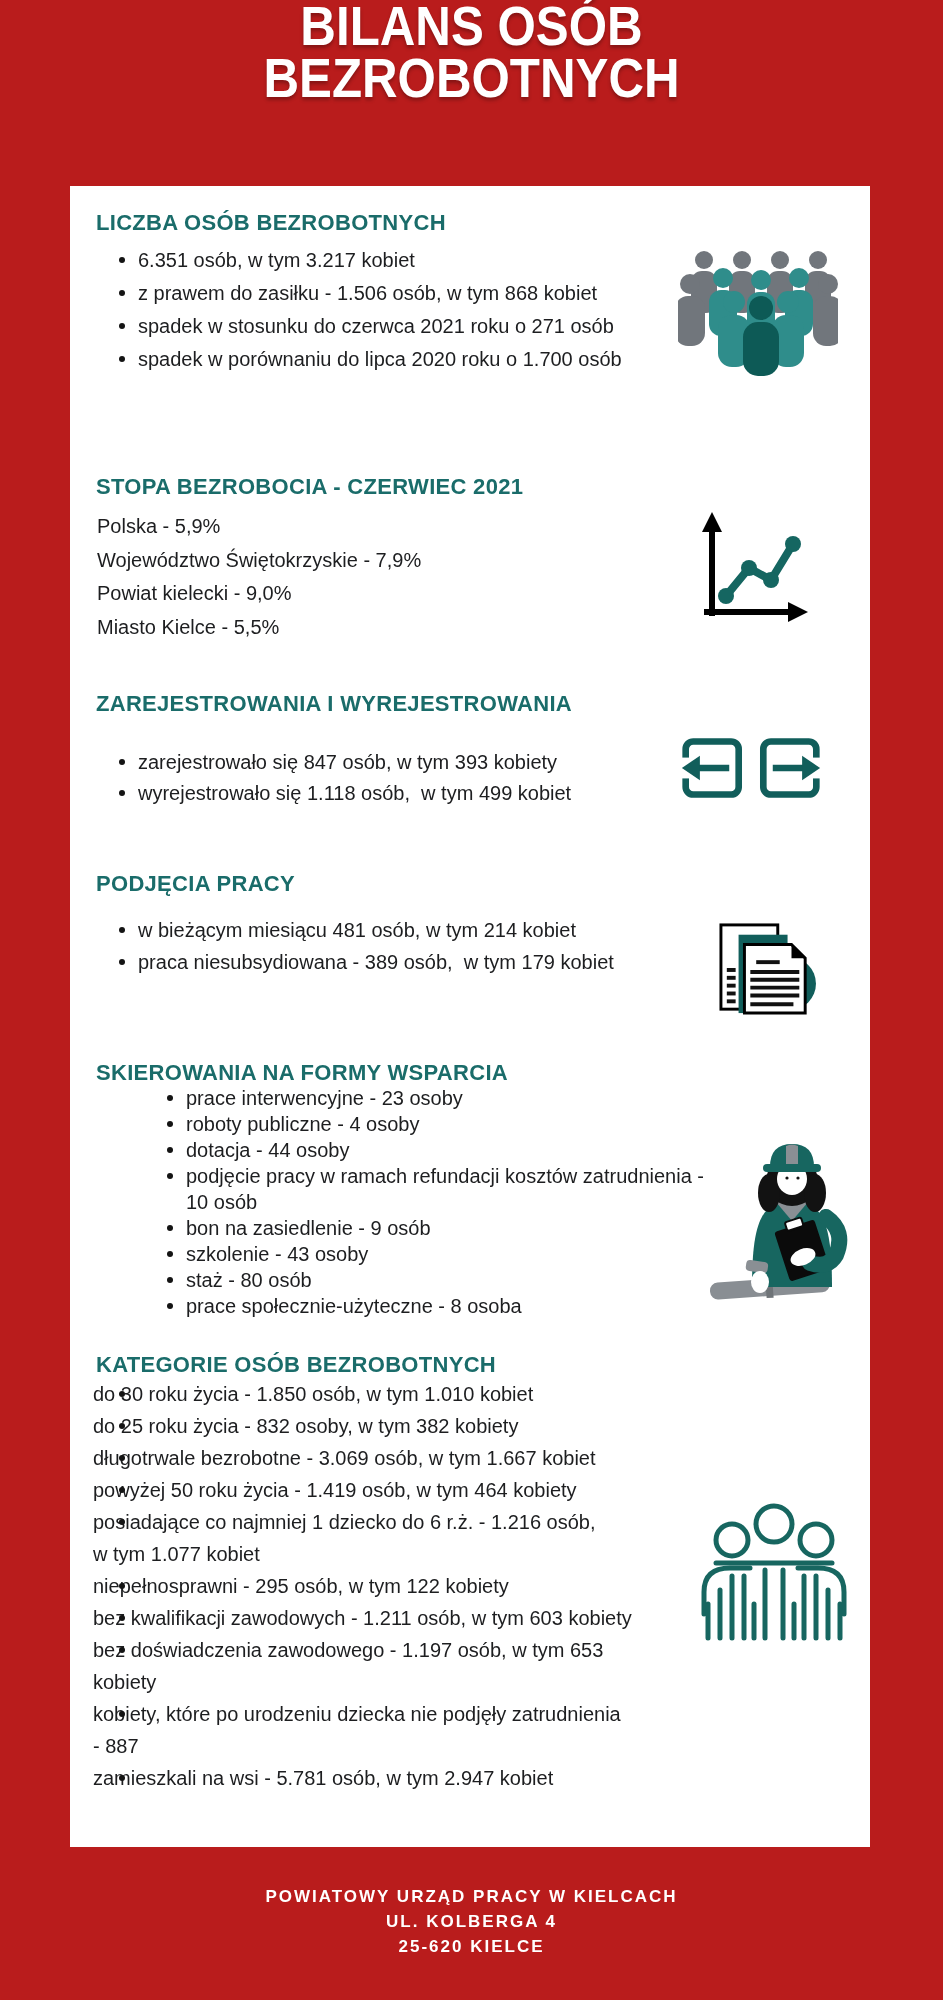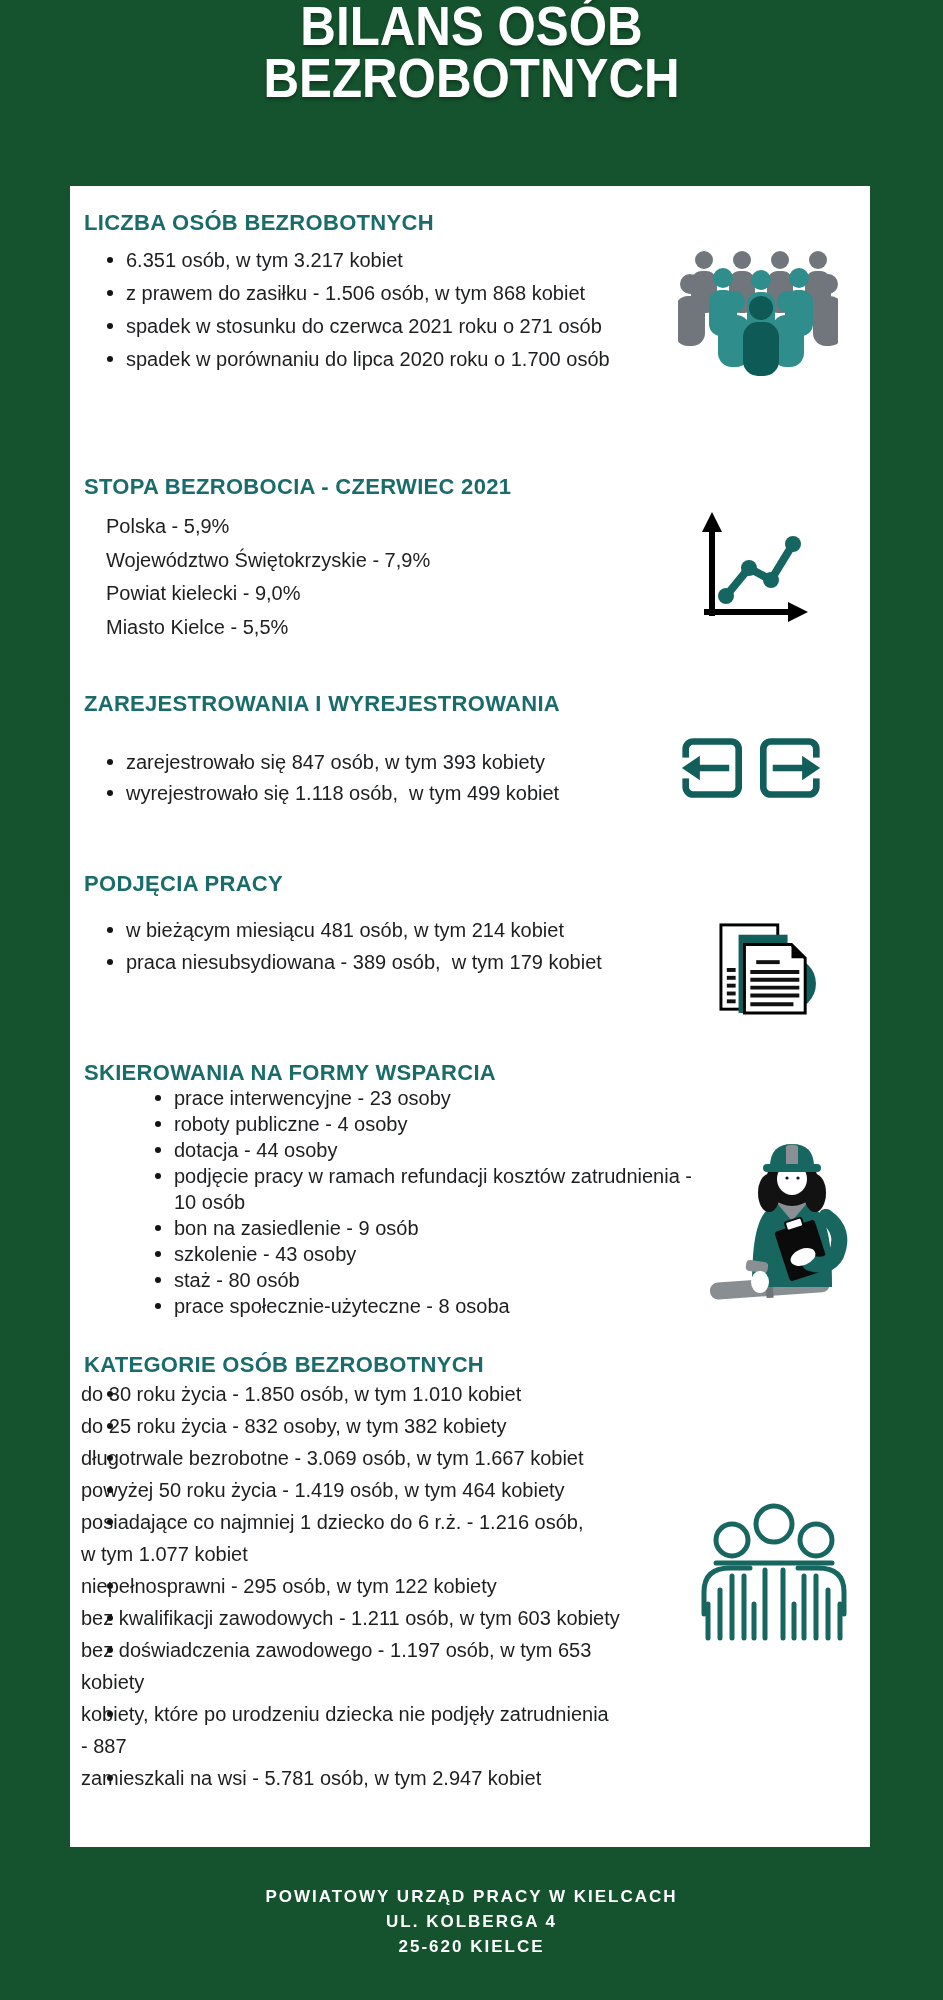--- a/index.html
+++ b/index.html
@@ -1,40 +1,40 @@
 <!DOCTYPE html>
 <html><head>
 <meta charset="utf-8">
 <style>
   html,body{margin:0;padding:0;background:#04605a;}
-  .page{position:relative;width:943px;height:2000px;background:#14532d;
+  .page{position:relative;width:943px;height:2000px;background:#b91c1c;
         font-family:"Liberation Sans",sans-serif;overflow:hidden;}
 
   
   .title{position:absolute;top:0;left:0;width:100%;text-align:center;color:#ffffff;
          font-weight:700;font-size:56px;line-height:52px;letter-spacing:0px;
          transform:scaleX(.88);transform-origin:50% 0;
          text-shadow:0 3px 4px rgba(0,0,0,.28);}
   .subtitle{position:absolute;top:153px;left:0;width:100%;text-align:center;color:#ffffff;
             font-weight:700;font-size:19px;letter-spacing:3px;margin-top:42px;}
 
   
   .card{position:absolute;left:70px;top:186px;width:800px;height:1661px;background:#ffffff;}
 
-  .sec{position:absolute;left:0;width:100%;}
+  .sec{position:absolute;left:12px;width:100%;}
   .sec h2{margin:0 0 0 14px;font-size:22px;line-height:26px;font-weight:700;
           color:#1a6c6a;letter-spacing:.3px;}
   .sec ul{list-style:none;margin:8px 0 0 0;padding:0;}
   .sec li{position:relative;padding-left:56px;font-size:20px;color:#1d1e20;white-space:pre-wrap;}
   .sec li::before{content:"";position:absolute;left:37px;width:6px;height:6px;border-radius:50%;background:#141414;}
 
   #sec1{top:24px;}  #sec1 li{line-height:33px;} #sec1 li::before{top:13px;}
   #sec2{top:288px;}
   .plain-lines{margin:10px 0 0 15px;}
-  .plain-lines div{font-size:20px;line-height:33.5px;color:#1d1e20;margin-left:21px;}
+  .plain-lines div{font-size:20px;line-height:33.5px;color:#1d1e20;}
   #sec3{top:505px;} #sec3 ul{margin-top:30px;} #sec3 li{line-height:31px;} #sec3 li::before{top:12px;}
   #sec4{top:685px;} #sec4 ul{margin-top:17px;} #sec4 li{line-height:32px;} #sec4 li::before{top:13px;}
   #sec5{top:875px;} #sec5 h2{line-height:24px;} #sec5 ul{margin-top:0;padding-left:48px;}
                     #sec5 li{line-height:26px;} #sec5 li::before{top:10px;}
   #sec6{top:1166px;} #sec6 ul{margin-top:0;} #sec6 li{line-height:32px;padding-left:11px;} #sec6 li::before{top:13px;}
 
   
   .icon{position:absolute;}
   #icon-people{left:608px;top:60px;width:160px;height:130px;}
   #icon-chart{left:622px;top:320px;width:120px;height:120px;}

